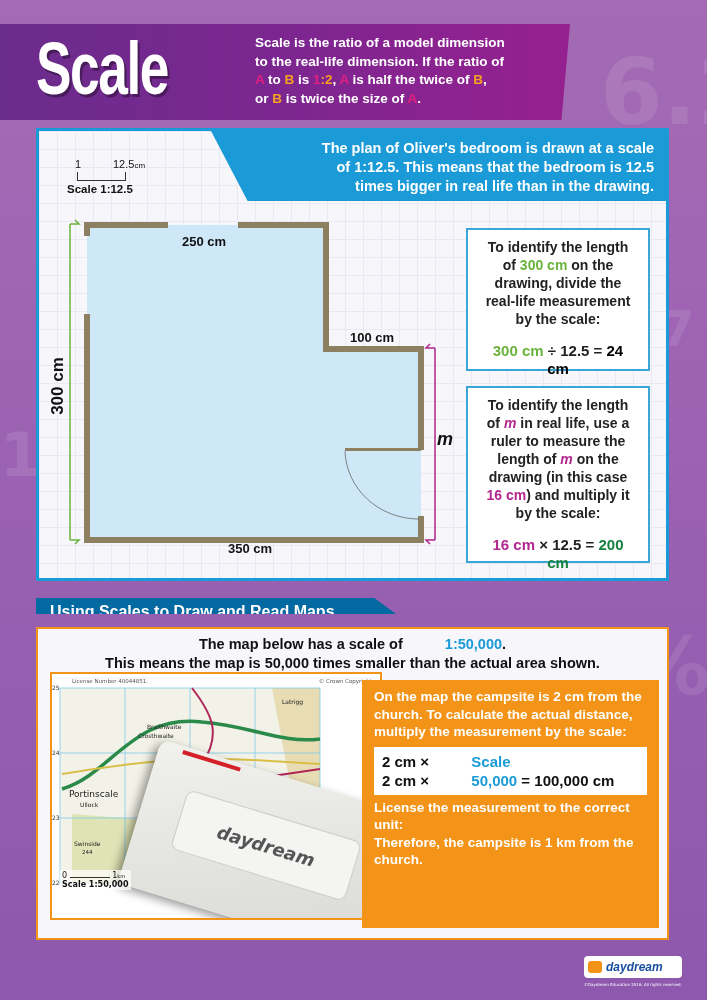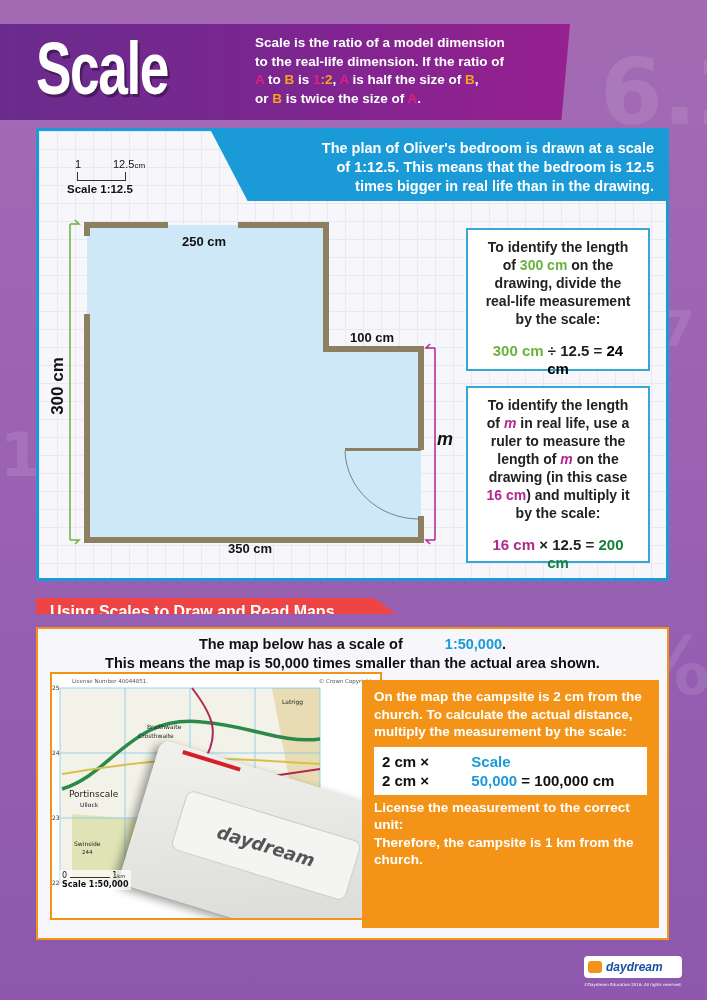--- a/index.html
+++ b/index.html
@@ -29,21 +29,21 @@
   .scalebar{position:absolute;left:28px;top:27px;font-family:"Liberation Sans",sans-serif;font-size:11px;color:#111;}
   .scalebar .nums{position:relative;height:14px;width:90px;}
   .scalebar .bar{width:47px;height:8px;border:1.5px solid #333;border-top:none;margin-left:10px;}
   .scalebar .lbl{font-weight:bold;font-size:11.5px;margin-top:2px;}
   .infobox{position:absolute;background:#fff;border:2px solid #3aa6d8;box-sizing:border-box;text-align:center;
     font-family:"Liberation Sans",sans-serif;font-weight:bold;font-size:14px;line-height:18px;color:#222;padding:8px 12px;}
   .green{color:#6ab33d;} .magenta{color:#b3278e;} .blue{color:#1a9ad6;margin-left:38px;}
   .formula{margin-top:14px;font-size:15px;}
   .dim{position:absolute;font-family:"Liberation Sans",sans-serif;font-size:13px;font-weight:bold;color:#111;}
   
-  .tab2{position:absolute;left:36px;top:598px;width:360px;height:16px;background:#ef4444;
+  .tab2{position:absolute;left:36px;top:598px;width:360px;height:16px;background:#0369a1;
     clip-path:polygon(0 0,94% 0,100% 100%,0 100%);}
   .tab2-text{position:absolute;left:14px;top:5px;color:#fff;font-family:"Liberation Sans",sans-serif;font-weight:bold;font-size:16px;}
   .panel2{position:absolute;left:36px;top:627px;width:633px;height:313px;background:#f7f6fb;border:2px solid #f39418;box-sizing:border-box;}
   .p2intro{position:absolute;left:0;top:6px;width:100%;text-align:center;font-family:"Liberation Sans",sans-serif;font-weight:bold;
     font-size:14.5px;line-height:19px;color:#111;}
   .mapbox{position:absolute;left:12px;top:43px;width:332px;height:248px;border:2px solid #f39418;background:#fff;box-sizing:border-box;overflow:hidden;}
   .orangebox{position:absolute;left:324px;top:51px;width:297px;height:248px;background:#f39418;box-sizing:border-box;padding:8px 12px;
     font-family:"Liberation Sans",sans-serif;font-weight:bold;color:#fff;font-size:13.5px;line-height:17.5px;}
   .whitebox{background:#fff;color:#111;padding:5px 8px;margin:6px 0 4px 0;font-size:15px;line-height:19px;}
   .logo{position:absolute;left:584px;top:956px;width:98px;height:22px;background:#fff;border-radius:4px;
@@ -57,21 +57,21 @@
 <div class="bgnum" style="left:630px;top:620px;font-size:80px;">%</div>
 <div class="bgnum" style="left:0px;top:420px;font-size:60px;">1/9</div>
 <div class="bgnum" style="left:660px;top:300px;font-size:50px;">7</div>
 
 <div class="header"></div>
 <div class="title">Scale</div>
 <div class="intro">
   <div>Scale is the ratio of a model dimension</div>
   <div>to the real-life dimension. If the ratio of</div>
   <div>
-    <span class="pink">A</span><span> to </span><span class="orange">B</span><span> is </span><span class="pink">1</span><span class="orange">:2</span><span>, </span><span class="pink">A</span><span> is half the size of </span><span class="orange">B</span><span>,</span>
+    <span class="pink">A</span><span> to </span><span class="orange">B</span><span> is </span><span class="pink">1</span><span class="orange">:2</span><span>, </span><span class="pink">A</span><span> is half the twice of </span><span class="orange">B</span><span>,</span>
   </div>
   <div>
     <span>or </span><span class="orange">B</span><span> is twice the size of </span><span class="pink">A</span><span>.</span>
   </div>
 </div>
 
 <div class="panel1">
   <div class="banner1"></div>
   <div class="banner1-text">
     <div>The plan of Oliver's bedroom is drawn at a scale</div>

